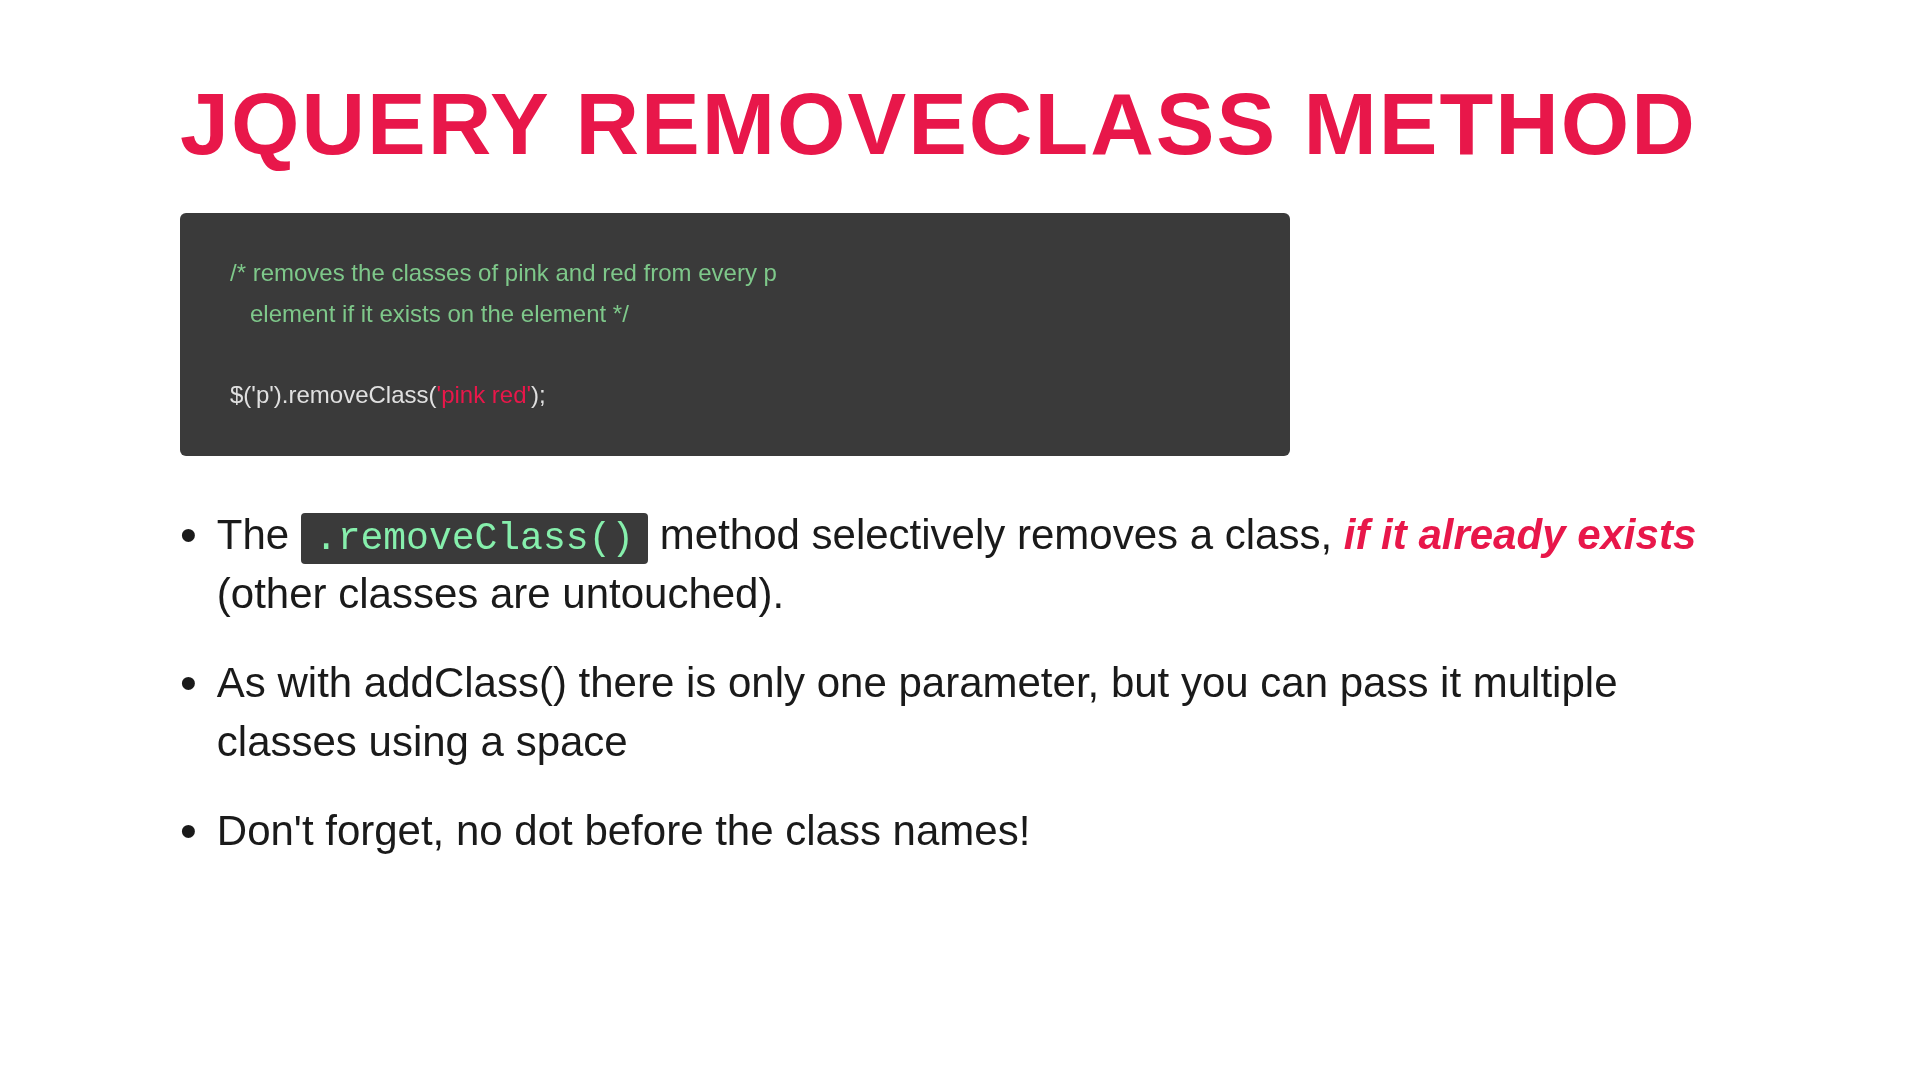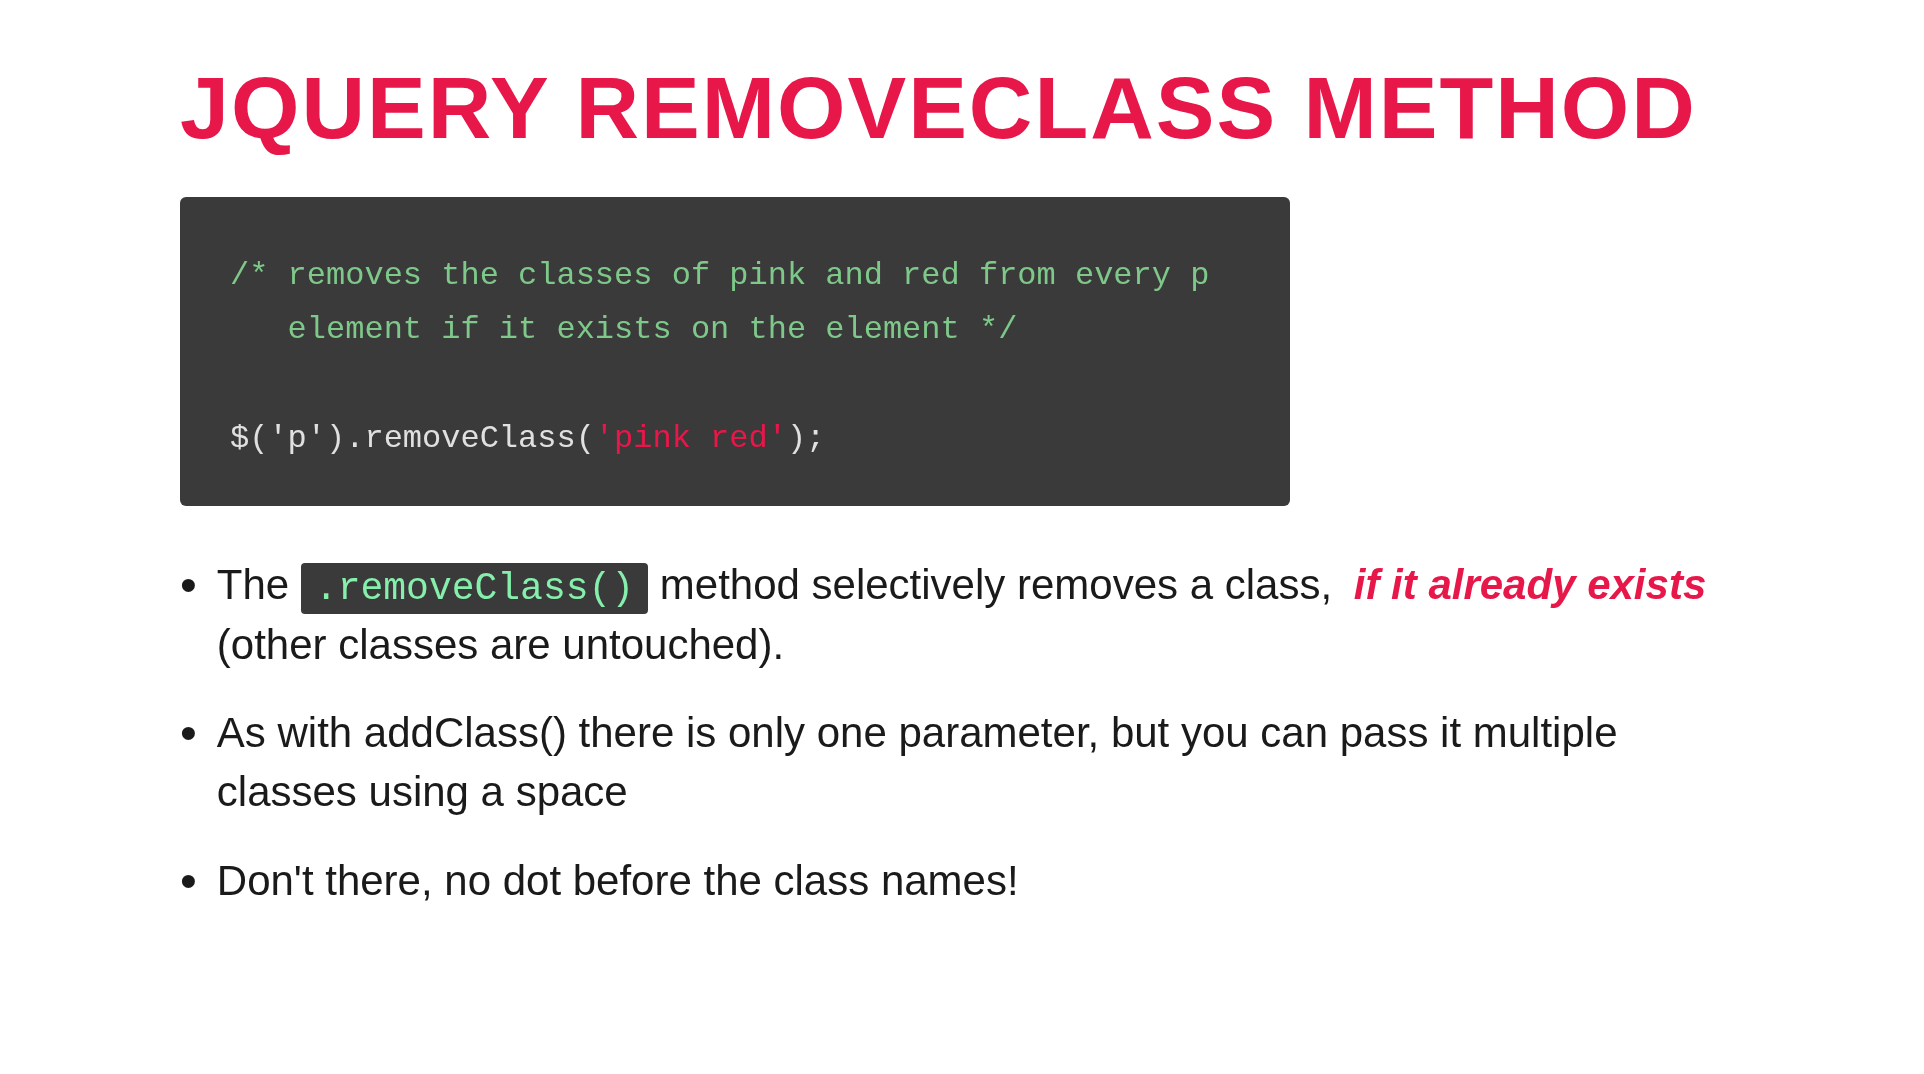--- a/index.html
+++ b/index.html
@@ -12,21 +12,21 @@
       width: 1924px;
       height: 1074px;
       background-color: #ffffff;
       font-family: Arial, Helvetica, sans-serif;
       overflow: hidden;
     }
 
     .slide-container {
       width: 1924px;
       height: 1074px;
-      padding: 60px 180px;
+      padding: 76px 180px;
       display: flex;
       flex-direction: column;
       gap: 0;
     }
 
     .slide-title {
       font-size: 88px;
       font-weight: 900;
       color: #e8174a;
       text-transform: uppercase;
@@ -37,24 +37,23 @@
 
     .code-block {
       background-color: #3a3a3a;
       border-radius: 6px;
       padding: 40px 50px;
       margin-bottom: 50px;
       width: 1110px;
     }
 
     .code-block pre {
-      font-family: Liberation Mono, monospace;
-      font-size: 32px;
+      font-family: Liberation Sans, sans-serif;
+      font-size: 24px;
       line-height: 1.7;
-      margin-top: 12px;
     }
 
     .code-comment {
       color: #7ec88a;
     }
 
     .code-normal {
       color: #e0e0e0;
     }
 
@@ -97,21 +96,20 @@
       font-size: 38px;
       padding: 4px 14px;
       border-radius: 4px;
       display: inline;
     }
 
     .highlight-red {
       color: #e8174a;
       font-weight: 900;
       font-style: italic;
-      margin-left: 10px;
     }
   </style>
 </head>
 <body>
 
 <div class="slide-container">
 
   <h1 class="slide-title">JQUERY REMOVECLASS METHOD</h1>
 
   <div class="code-block">
@@ -130,18 +128,18 @@
       </span>
     </li>
 
     <li class="bullet-item">
       <span class="bullet-dot">•</span>
       <span class="bullet-text">As with addClass() there is only one parameter, but you can pass it multiple classes using a space</span>
     </li>
 
     <li class="bullet-item">
       <span class="bullet-dot">•</span>
-      <span class="bullet-text">Don't there, no dot before the class names!</span>
+      <span class="bullet-text">Don't forget, no dot before the class names!</span>
     </li>
 
   </ul>
 
 </div>
 
 </body></html>

